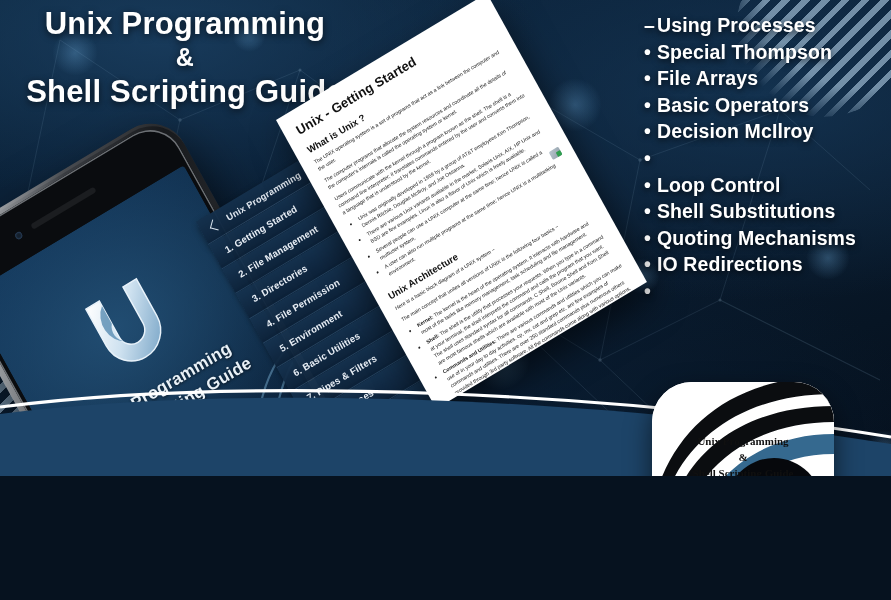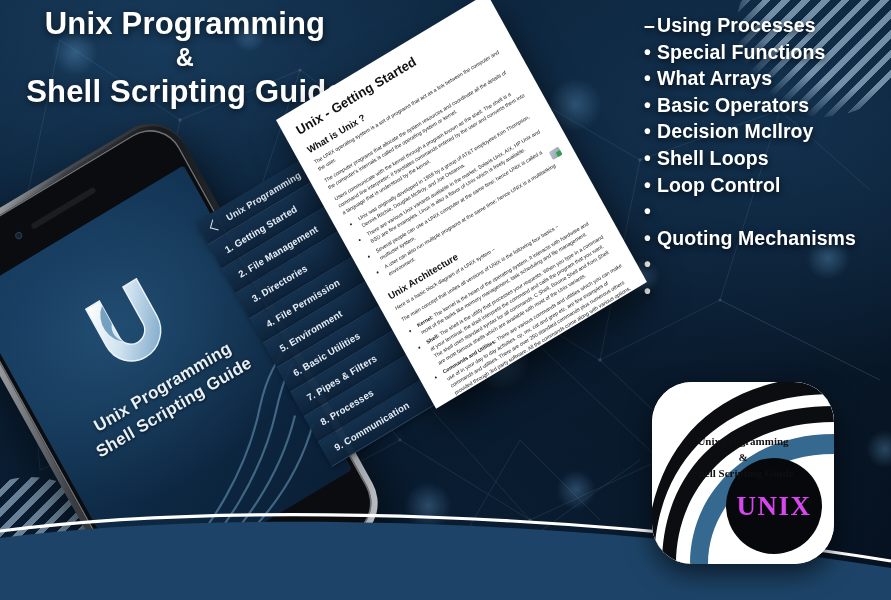--- a/index.html
+++ b/index.html
@@ -1,18 +1,18 @@
 <!DOCTYPE html>
 <html><head>
 <meta charset="utf-8">
 <style>
   html,body{margin:0;padding:0;background:#06121f;}
   *{box-sizing:border-box;}
   .stage{
-    position:relative;width:891px;height:600px;overflow:hidden;
+    position:relative;width:891px;height:476px;overflow:hidden;
     font-family:"Liberation Sans", sans-serif;
     background:
       radial-gradient(ellipse 60% 50% at 18% 8%, rgba(26,62,96,.85) 0%, rgba(10,28,48,0) 70%),
       radial-gradient(ellipse 70% 60% at 85% 20%, rgba(22,56,88,.75) 0%, rgba(8,24,42,0) 72%),
       radial-gradient(ellipse 80% 70% at 50% 95%, rgba(10,30,52,.9) 0%, rgba(4,14,26,0) 70%),
       linear-gradient(160deg,#0d2840 0%,#0b2138 28%,#0a1c30 55%,#071524 80%,#050f1c 100%);
     text-decoration: underline;
   }
 
   
@@ -215,51 +215,52 @@
     <span>Shell Scripting Guide</span>
   </div>
 
   <div class="features" id="feature-list">
       <div class="feat">
         <span class="mk">–</span>
         <span>Using Processes</span>
       </div>
       <div class="feat">
         <span class="mk">•</span>
-        <span>Special Functions</span>
-      </div>
-      <div class="feat">
-        <span class="mk">•</span>
-        <span>What Arrays</span>
+        <span>Special Thompson</span>
+      </div>
+      <div class="feat">
+        <span class="mk">•</span>
+        <span>File Arrays</span>
       </div>
       <div class="feat">
         <span class="mk">•</span>
         <span>Basic Operators</span>
       </div>
       <div class="feat">
         <span class="mk">•</span>
         <span>Decision McIlroy</span>
       </div>
       <div class="feat">
         <span class="mk">•</span>
-        <span>Shell Loops</span>
       </div>
       <div class="feat">
         <span class="mk">•</span>
         <span>Loop Control</span>
       </div>
       <div class="feat">
         <span class="mk">•</span>
+        <span>Shell Substitutions</span>
       </div>
       <div class="feat">
         <span class="mk">•</span>
         <span>Quoting Mechanisms</span>
       </div>
       <div class="feat">
         <span class="mk">•</span>
+        <span>IO Redirections</span>
       </div>
       <div class="feat">
         <span class="mk">•</span>
       </div>
     </div>
 
   <div class="phone-wrap">
     <div class="phone">
       <div class="phone-inner">
         <div class="speaker"></div>

